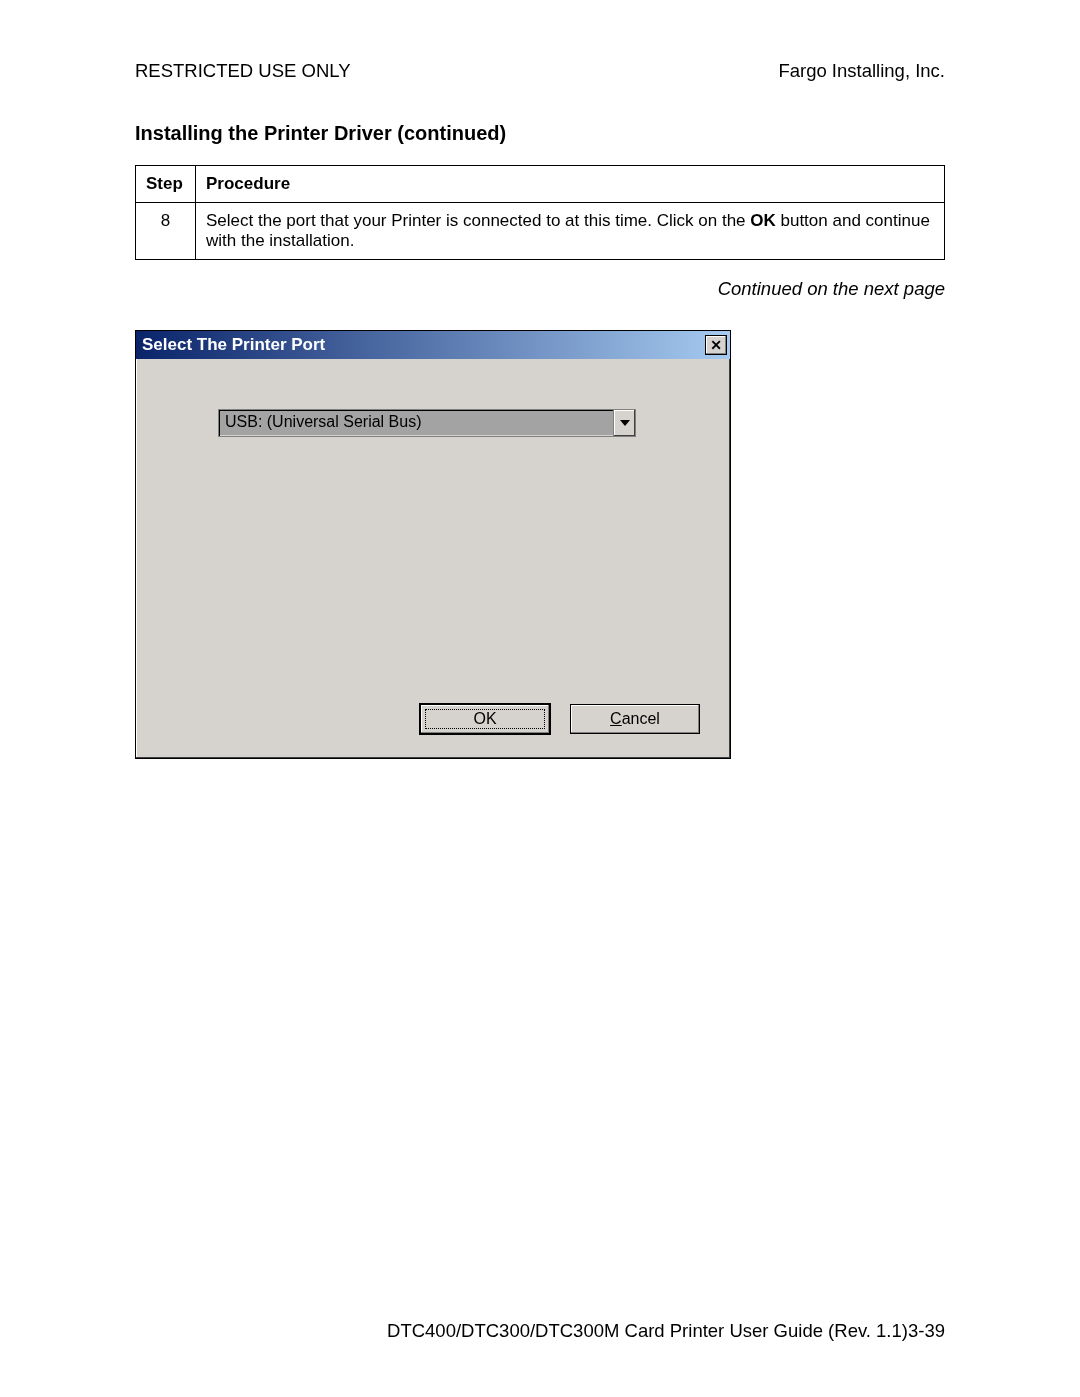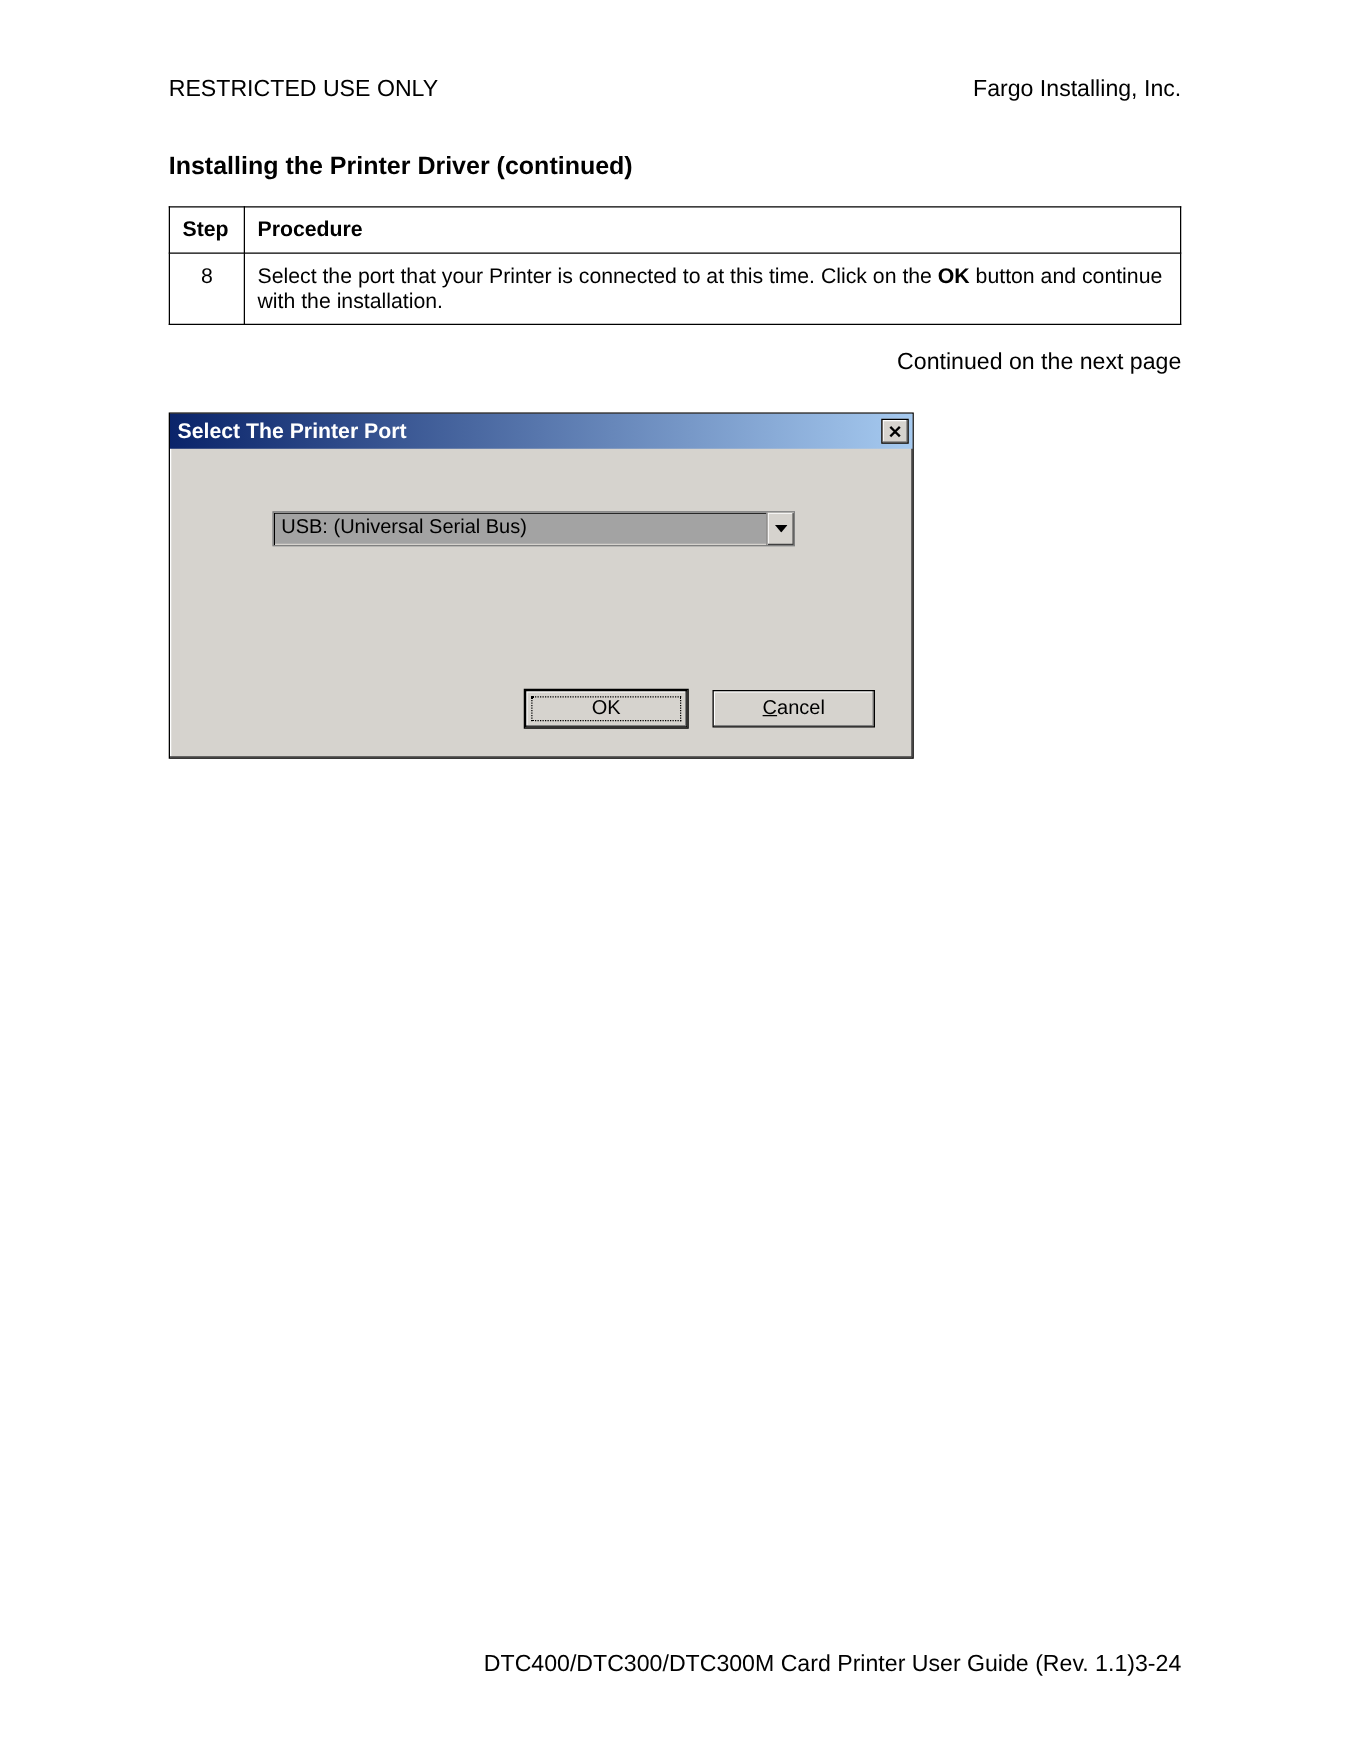--- a/index.html
+++ b/index.html
@@ -39,29 +39,30 @@
   }
   table.proc th {
     font-weight: bold;
   }
   table.proc td.step-num {
     text-align: center;
     width: 60px;
   }
   .continued {
     text-align: right;
+    font-style: italic;
     font-size: 18.5px;
     margin-top: 18px;
     margin-bottom: 30px;
   }
   
   .dialog {
     position: relative;
     width: 596px;
-    height: 277px;
+    height: 429px;
     margin-left: 0px;
     border: 1px solid #000;
     background: #d6d3ce;
     box-shadow: inset -1px -1px 0 #404040, inset 1px 1px 0 #fff;
     font-family: Tahoma, "MS Sans Serif", Arial, sans-serif;
   }
   .titlebar {
     display: flex;
     align-items: center;
     height: 28px;
@@ -197,16 +198,16 @@
         </div>
         <div class="win-btn">
           <span><span class="mnemonic">C</span><span>ancel</span></span>
         </div>
       </div>
     </div>
   </div>
 
   <div class="footer">
     <span>DTC400/DTC300/DTC300M Card Printer User Guide (Rev. 1.1)</span>
-    <span>3-24</span>
+    <span>3-39</span>
   </div>
 
 </div>
 
 </body></html>

